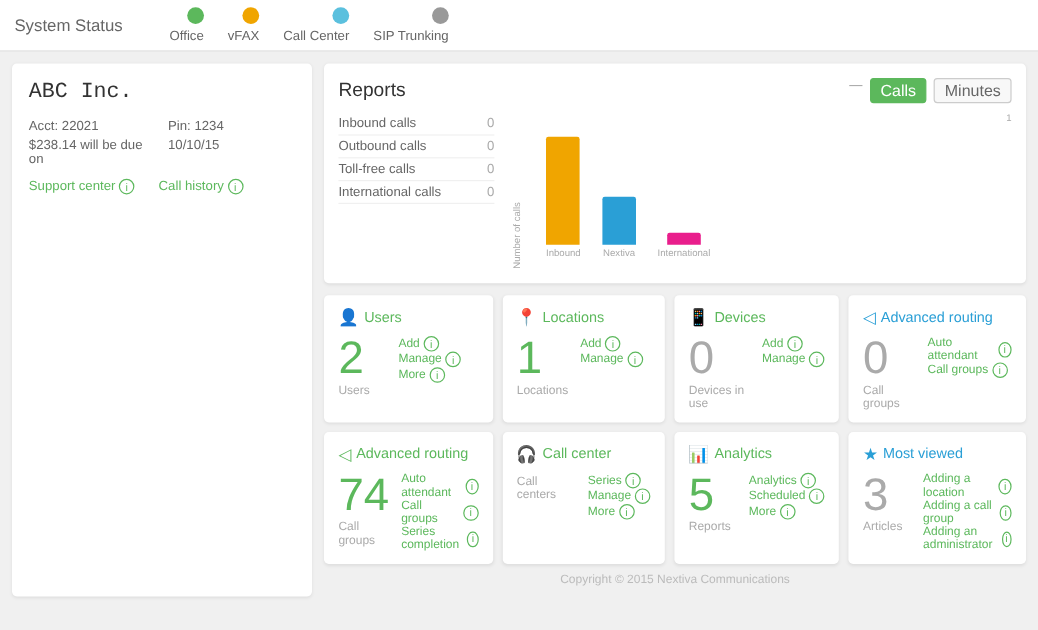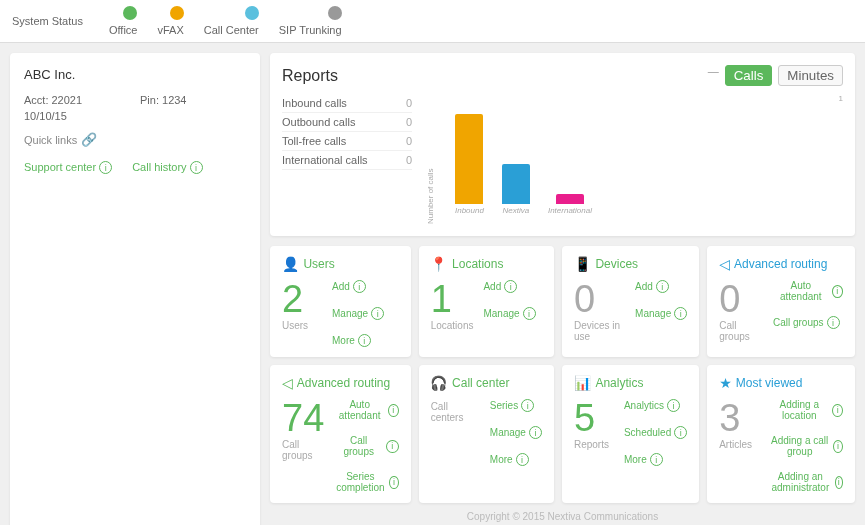--- a/index.html
+++ b/index.html
@@ -50,24 +50,25 @@
     
     .left-panel {
       background: #fff;
       border-radius: 4px;
       padding: 14px;
       width: 250px;
       min-width: 250px;
       box-shadow: 0 1px 3px rgba(0,0,0,0.08);
     }
     .company-name {
-      font-size: 13px;
+      font-size: 18px;
       color: #333;
       font-weight: normal;
       margin-bottom: 12px;
+      font-family: Liberation Mono, monospace;
     }
     .info-grid {
       display: grid;
       grid-template-columns: 1fr 1fr;
       gap: 4px 10px;
       font-size: 11px;
       color: #666;
       margin-bottom: 10px;
     }
     .quick-links {
@@ -173,21 +174,20 @@
       gap: 18px;
       height: 110px;
       padding-left: 20px;
       position: relative;
     }
     .bar-group {
       display: flex;
       flex-direction: column;
       align-items: center;
       gap: 2px;
-      font-style: italic;
     }
     .bar {
       width: 28px;
       border-radius: 2px 2px 0 0;
     }
     .bar-label {
       font-size: 8px;
       color: #aaa;
       text-align: center;
     }
@@ -229,23 +229,22 @@
       font-size: 38px;
       font-weight: 300;
       color: #aaa;
       line-height: 1;
       min-width: 40px;
     }
     .big-number.green { color: #5cb85c; }
     .dash-links {
       display: flex;
       flex-direction: column;
-      gap: 14px;
+      gap: 0;
       font-size: 10px;
-      text-align: center;
     }
     .dash-link {
       display: flex;
       align-items: center;
       gap: 3px;
       color: #5cb85c;
       cursor: pointer;
     }
     .dash-link .circle-i {
       border-color: #5cb85c;
@@ -257,23 +256,23 @@
       margin-top: 2px;
     }
     .footer {
       text-align: center;
       font-size: 10px;
       color: #bbb;
       padding: 8px;
     }
 
     .nav-sys-status {
-      font-size: 11px;
+      font-size: 14px;
       color: #666;
-      margin-right: 6px;
+      margin-right: 19px;
     }
   </style>
 </head>
 <body>
 
 <div class="top-nav">
   <span class="nav-sys-status">System Status</span>
   <div class="nav-item">
     <span class="nav-dot dot-green"></span>
     <span>Office</span>
@@ -292,25 +291,22 @@
   </div>
 </div>
 
 <div class="main">
 
   <div class="left-panel">
     <div class="company-name">ABC Inc.</div>
     <div class="info-grid">
       <span>Acct: 22021</span>
       <span>Pin: 1234</span>
+      <span>$238.14 will be due on</span>
       <span>10/10/15</span>
-    </div>
-    <div class="quick-links">
-      <span>Quick links</span>
-      <span class="link-icon">🔗</span>
     </div>
     <div class="support-links">
       <div class="support-link">
         <span>Support center</span>
         <div class="circle-i">i</div>
       </div>
       <div class="support-link">
         <span>Call history</span>
         <div class="circle-i">i</div>
       </div>

